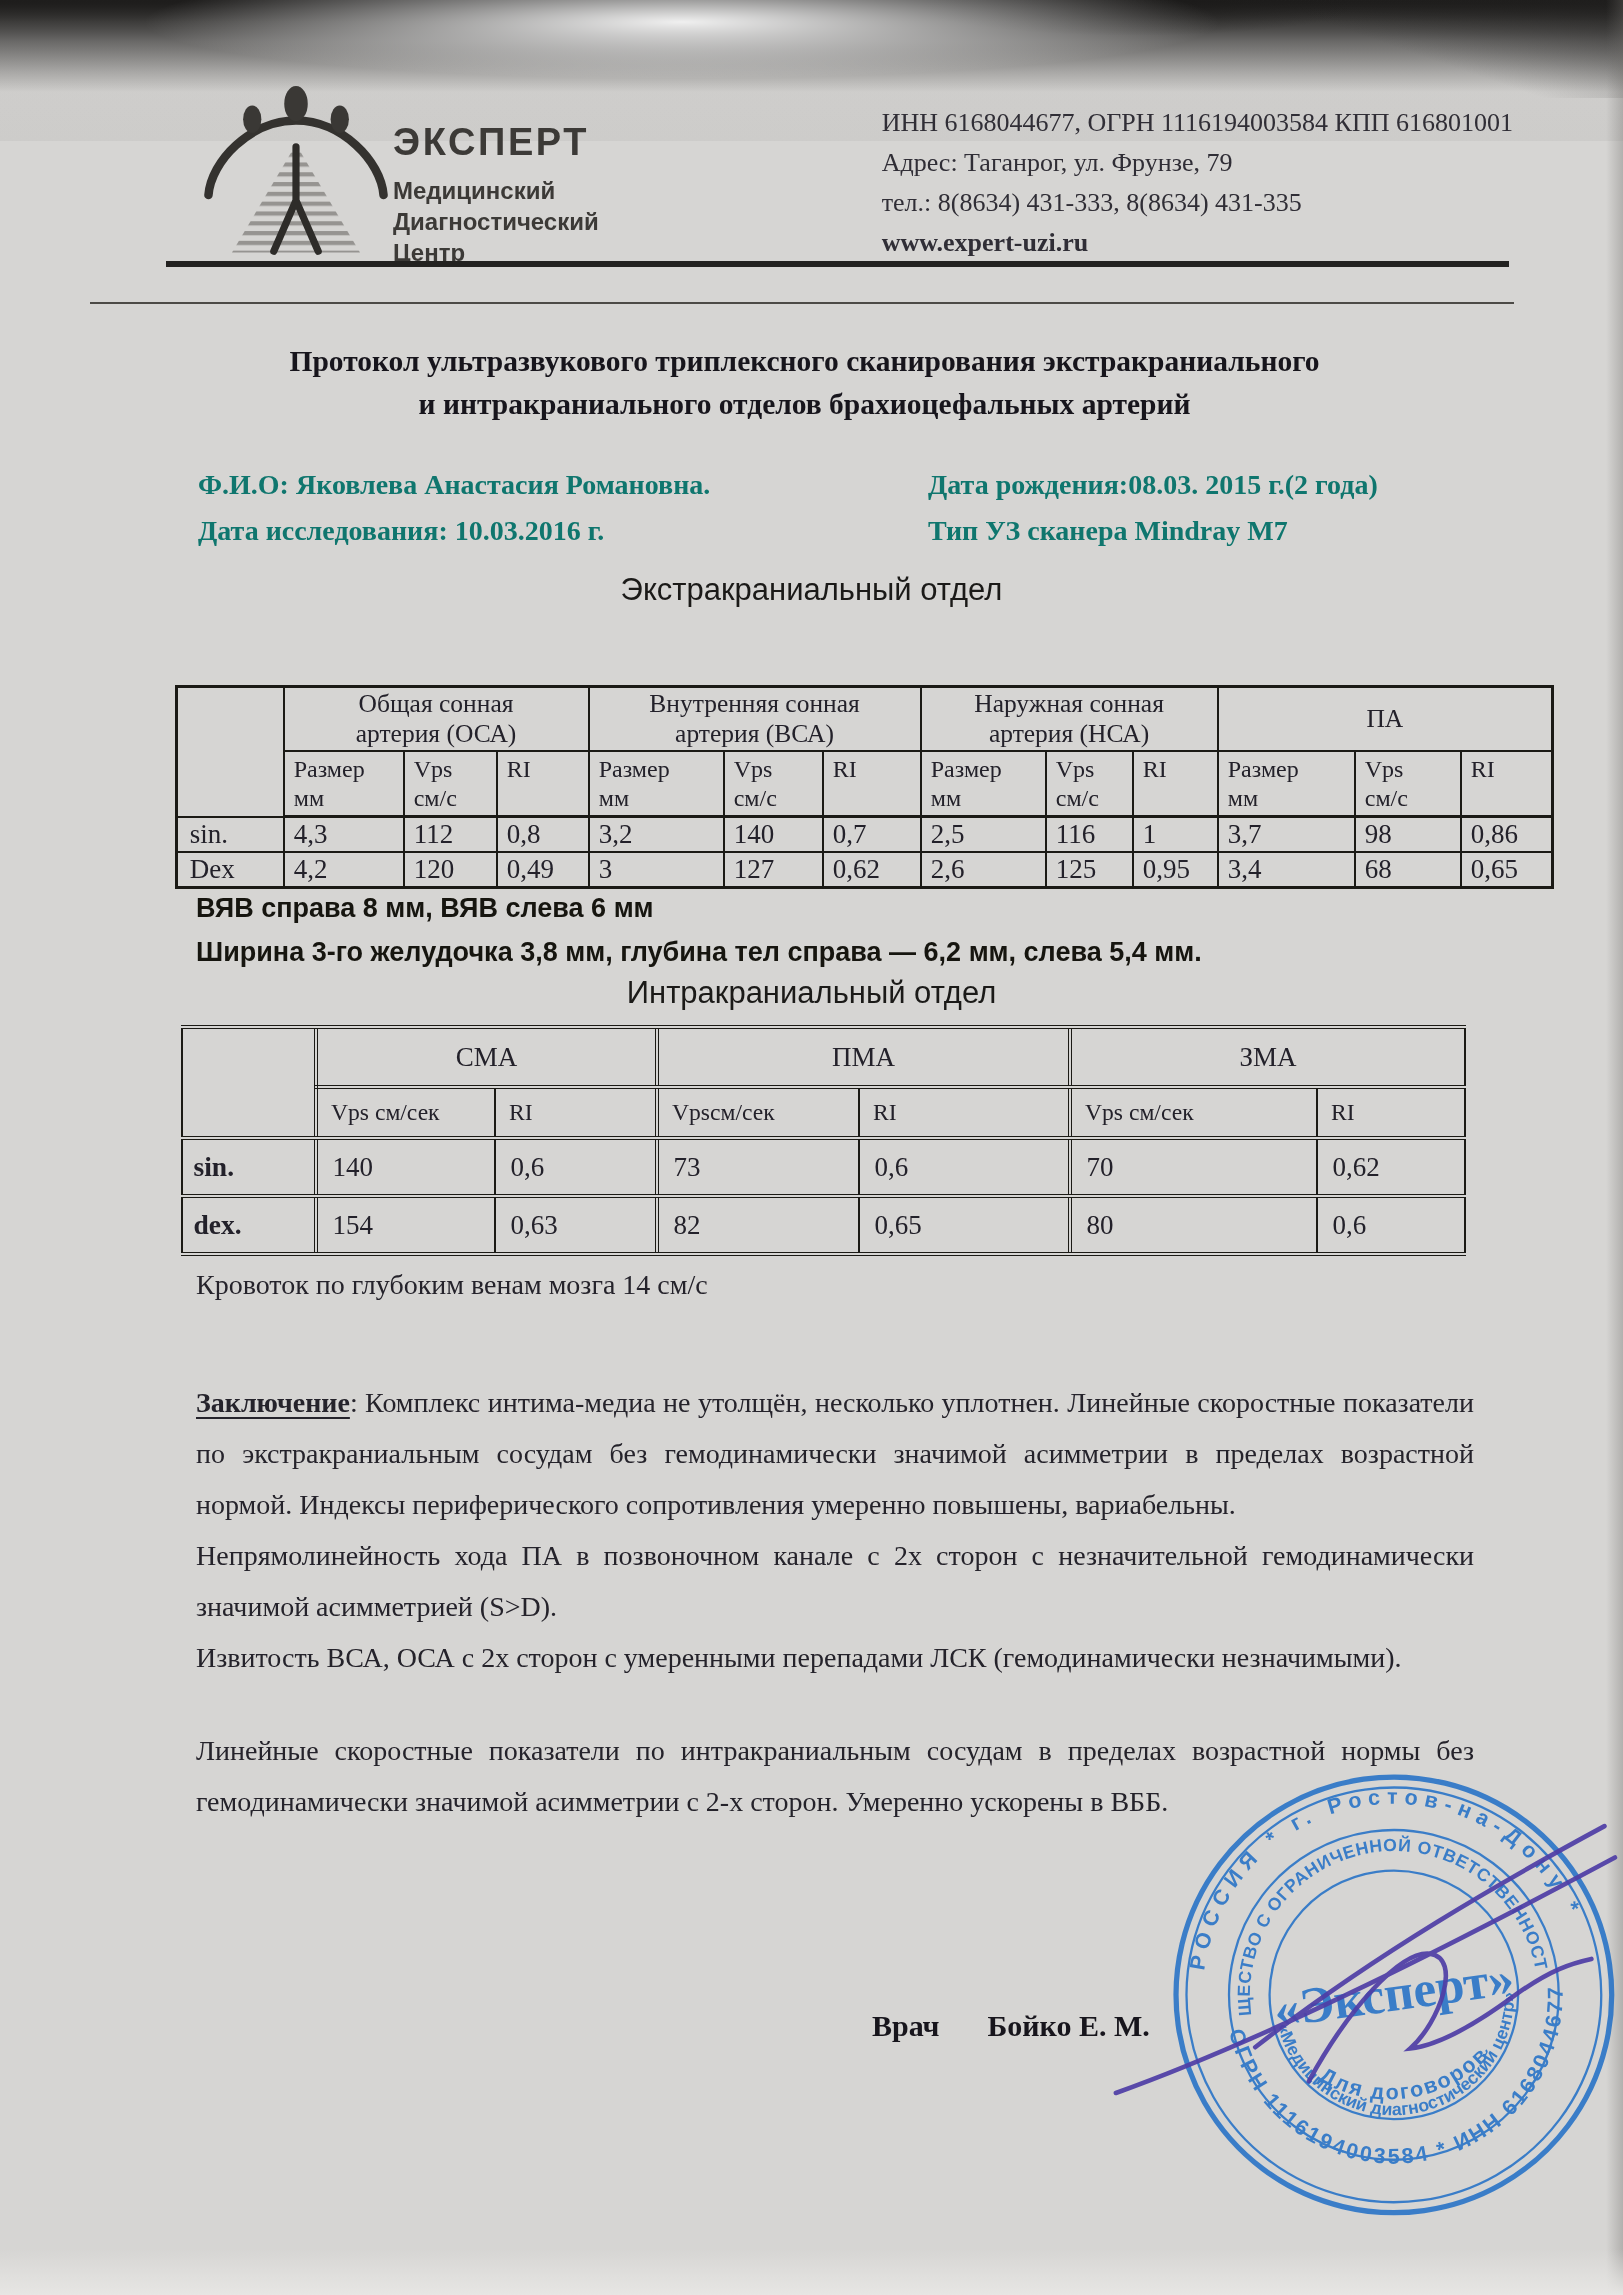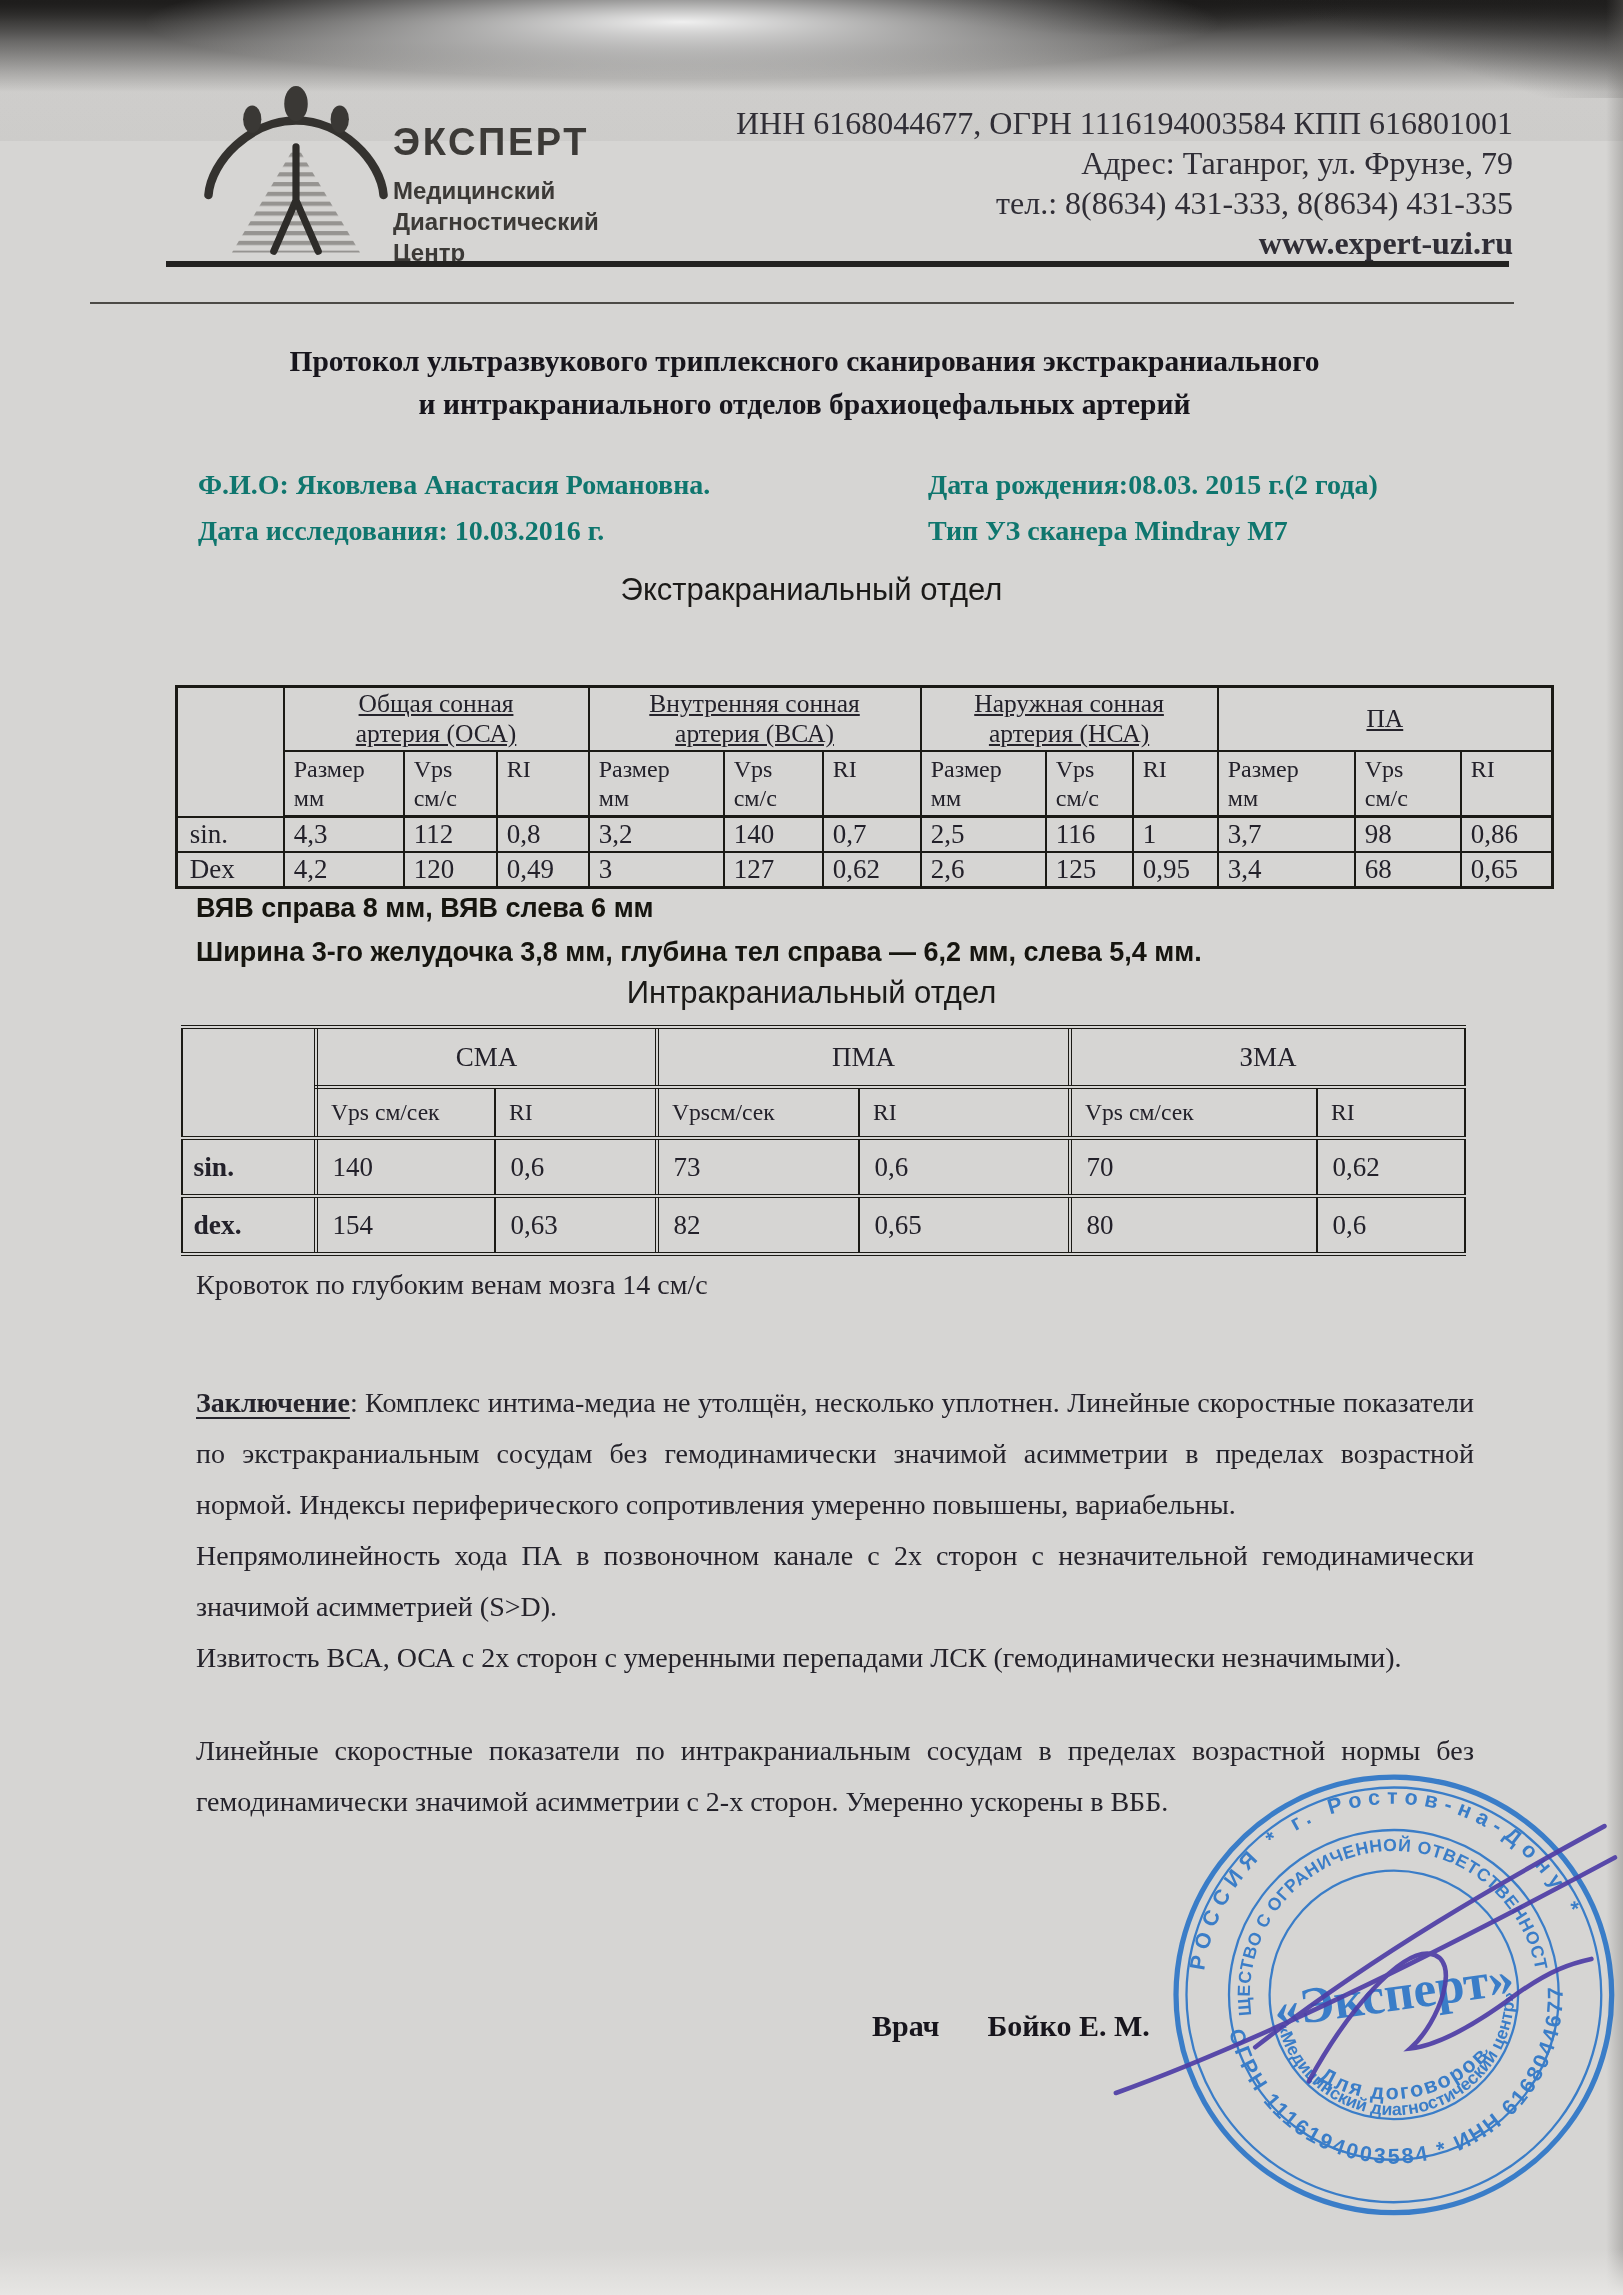--- a/index.html
+++ b/index.html
@@ -20,39 +20,39 @@
     background:linear-gradient(0deg,#e7e6e4, rgba(231,230,228,0));}
 
   .abs{position:absolute;}
   .pre{white-space:pre-line;}
 
   
   .brand{left:393px;top:123px;font-family:"Liberation Sans",sans-serif;font-weight:700;
          font-size:38px;line-height:38px;letter-spacing:2.6px;color:#3c3a37;}
   .brand-sub{left:393px;top:175px;font-family:"Liberation Sans",sans-serif;font-weight:700;
          font-size:24px;line-height:31px;color:#3c3a37;}
-  .hdr-right{right:110px;top:103px;text-align:right;font-size:32px;line-height:40px;color:#302e36;}
+  .hdr-right{right:110px;top:103px;text-align:left;font-size:26px;line-height:40px;color:#302e36;}
   .hdr-right .site{font-weight:700;}
   .rule-thick{left:166px;top:261px;width:1343px;height:5.9px;background:#232220;}
   .rule-thin{left:90px;top:302px;width:1424px;height:2px;background:#4c4a46;}
 
   
   .doc-title{left:0;right:14px;top:340px;text-align:center;font-weight:700;font-size:29.5px;
              line-height:43px;color:#17151c;}
   .pat{font-weight:700;font-size:28px;color:#0f766e;}
 
   .sec-title{left:0;right:0;text-align:center;font-family:"Liberation Sans",sans-serif;
              font-weight:400;font-size:31px;color:#1b1a18;}
 
   
   table{border-collapse:collapse;table-layout:fixed;position:absolute;background:transparent;}
   .t1{left:175px;top:685px;width:1377px;}
   .t1 th,.t1 td{border:2px solid #1b1a15;font-weight:400;color:#23212a;overflow:hidden;}
   .t1{border:3.3px solid #1b1a15;}
-  .t1 tr:nth-child(1){height:53px;text-decoration:underline;} .t1 tr:nth-child(2){height:64px;}
+  .t1 tr:nth-child(1){height:53px;} .t1 tr:nth-child(2){height:64px;}
   .t1 tr:nth-child(3){height:34px;}  .t1 tr:nth-child(4){height:35px;}
   .t1 .grp{font-size:25.5px;text-align:center;line-height:30px;}
   .t1 .sub{font-size:24px;text-align:left;padding:2.6px 3.9px 2.6px 9.2px;line-height:29px;vertical-align:top;}
   .t1 tr:nth-child(2) th{border-bottom-width:3.3px;}
   .t1 td{font-size:27px;text-align:left;padding-left:9.2px;}
   .t1 .lblc{padding-left:11.8px;}
 
   .t2{left:181px;top:1025px;width:1283px;}
   .t2 th,.t2 td{border-top:4.6px double #1b1a15;border-bottom:4.6px double #1b1a15;
       border-left:2px solid #1b1a15;border-right:2px solid #1b1a15;

